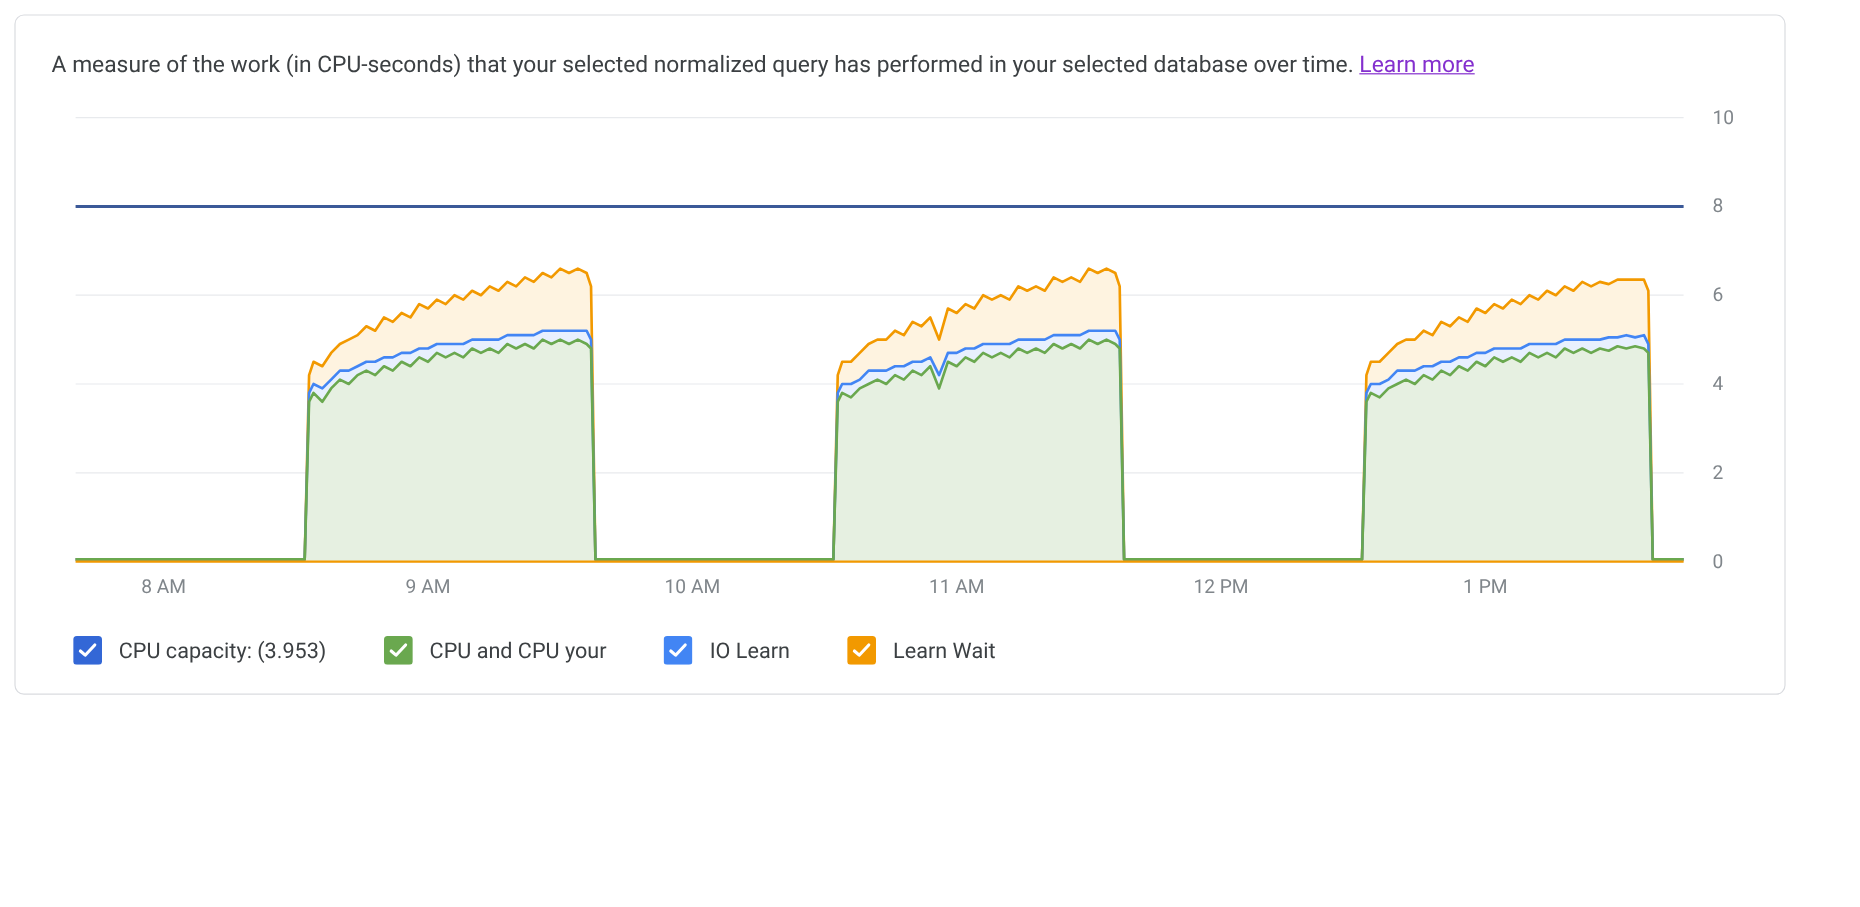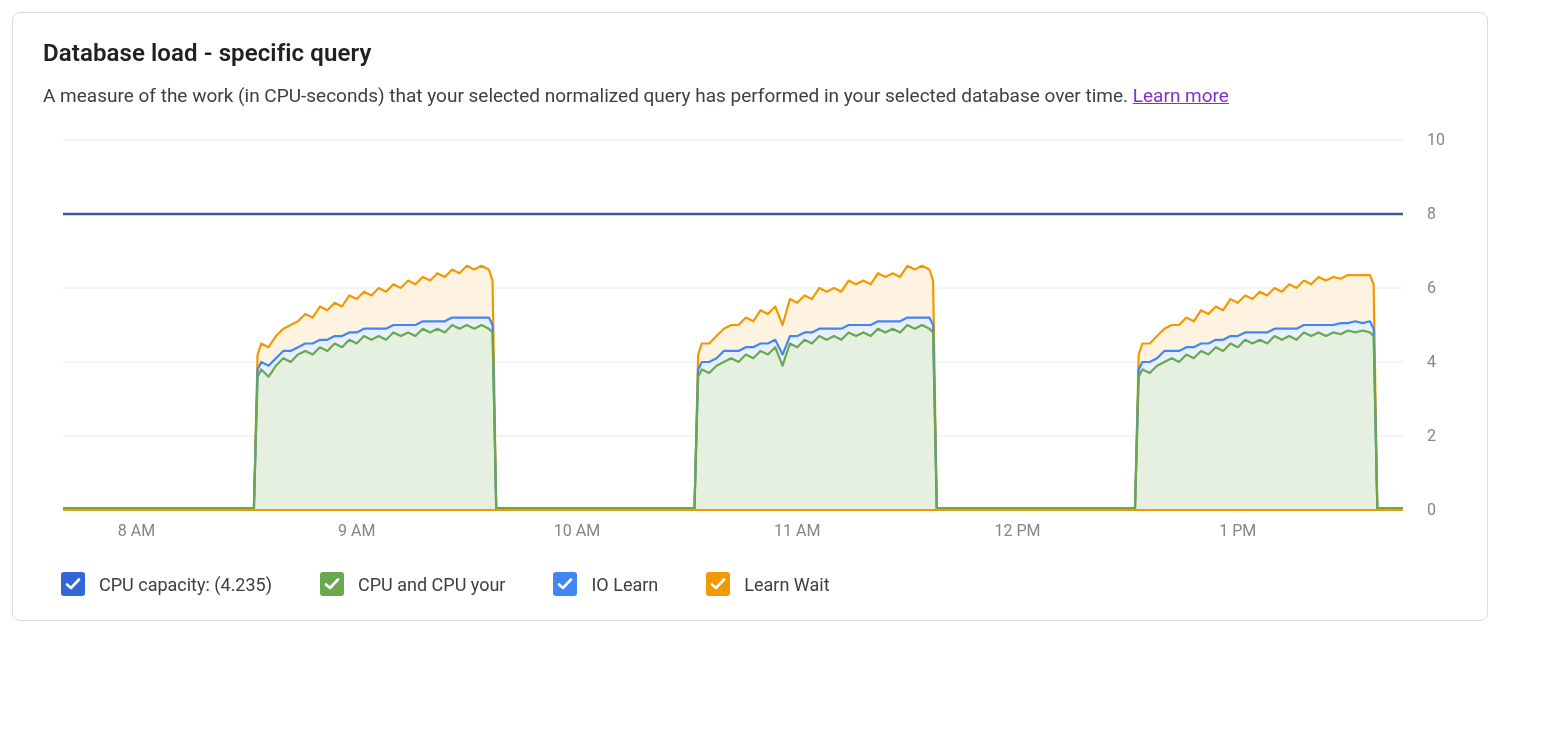--- a/index.html
+++ b/index.html
@@ -56,21 +56,20 @@
     width:24px;height:24px;
     border-radius:4px;
     display:flex;align-items:center;justify-content:center;
   }
   .cb svg{display:block}
 </style>
 </head>
 <body>
 
 <div class="card">
-  <h2 class="title">Database load - specific query</h2>
   <p class="subtitle">
     <span>A measure of the work (in CPU-seconds) that your selected normalized query has performed in your selected database over time. </span><a href="#">Learn more</a>
   </p>
 
   <div class="chart-wrap">
     <svg id="chart-svg" width="1416" height="420" viewBox="0 0 1416 420">
         <line x1="20" x2="1360" y1="380" y2="380" stroke="#e8eaed" stroke-width="1"></line>
         <text x="1384" y="385" font-size="16" fill="#80868b" text-anchor="start">0</text>
         <line x1="20" x2="1360" y1="306" y2="306" stroke="#e8eaed" stroke-width="1"></line>
         <text x="1384" y="311" font-size="16" fill="#80868b" text-anchor="start">2</text>
@@ -100,21 +99,21 @@
   </div>
 
   <div class="legend">
     <div class="legend-item">
       <span class="cb">
         <svg width="24" height="24">
             <rect width="24" height="24" rx="3" fill="#3367d6"></rect>
             <path d="M6 12.5 L10 16 L18 7.5" stroke="#fff" stroke-width="2.6" fill="none" stroke-linecap="round" stroke-linejoin="round"></path>
           </svg>
       </span>
-      <span>CPU capacity: (4.235)</span>
+      <span>CPU capacity: (3.953)</span>
     </div>
     <div class="legend-item">
       <span class="cb">
         <svg width="24" height="24">
             <rect width="24" height="24" rx="3" fill="#6aa84f"></rect>
             <path d="M6 12.5 L10 16 L18 7.5" stroke="#fff" stroke-width="2.6" fill="none" stroke-linecap="round" stroke-linejoin="round"></path>
           </svg>
       </span>
       <span>CPU and CPU your</span>
     </div>

